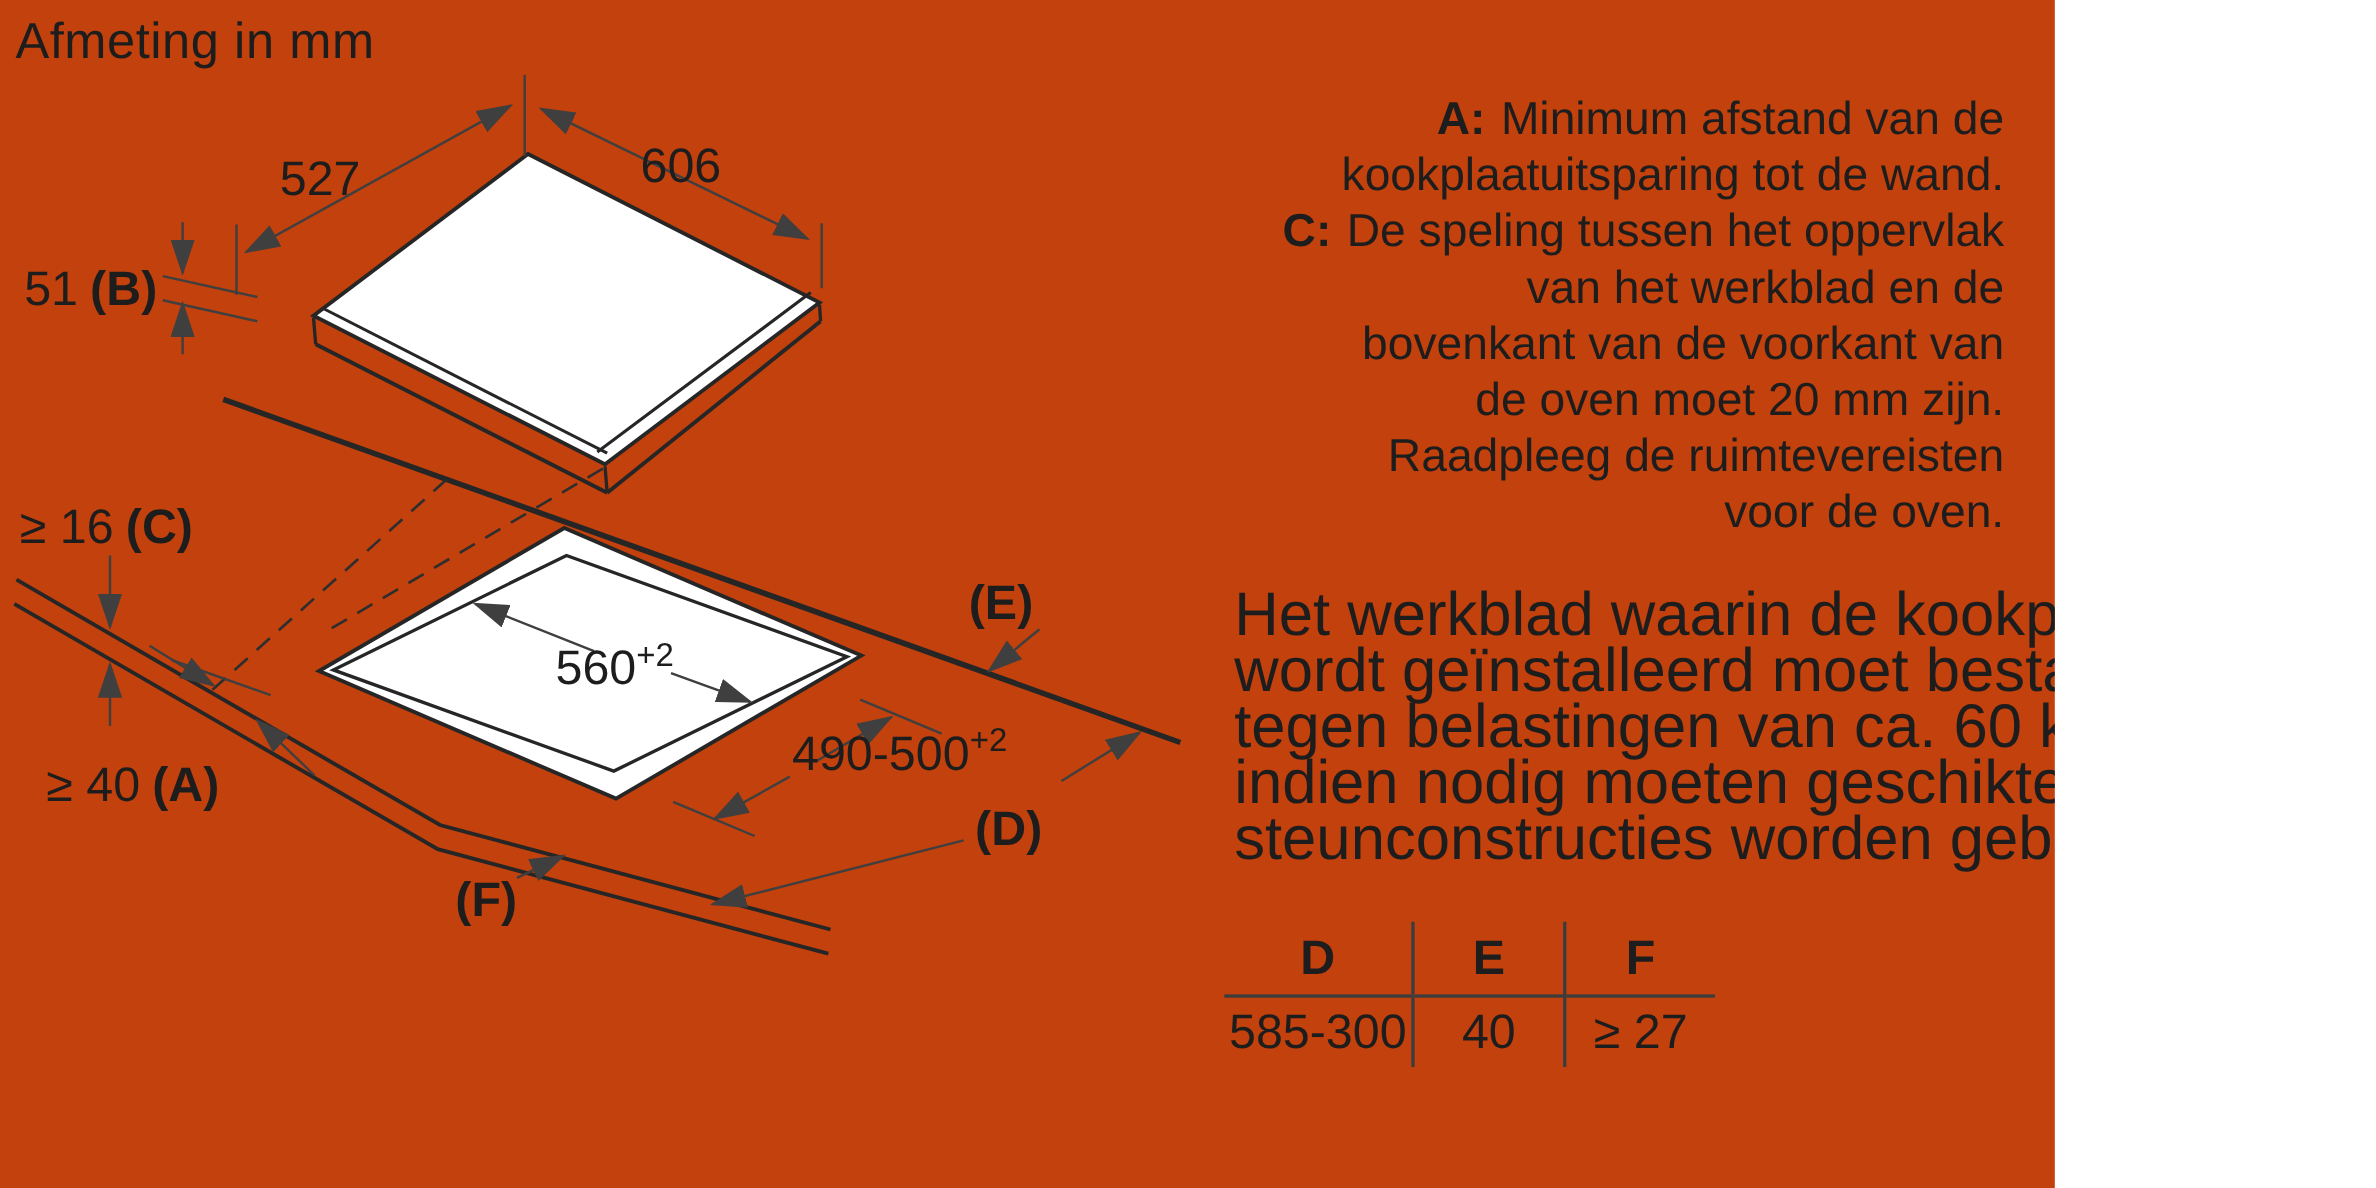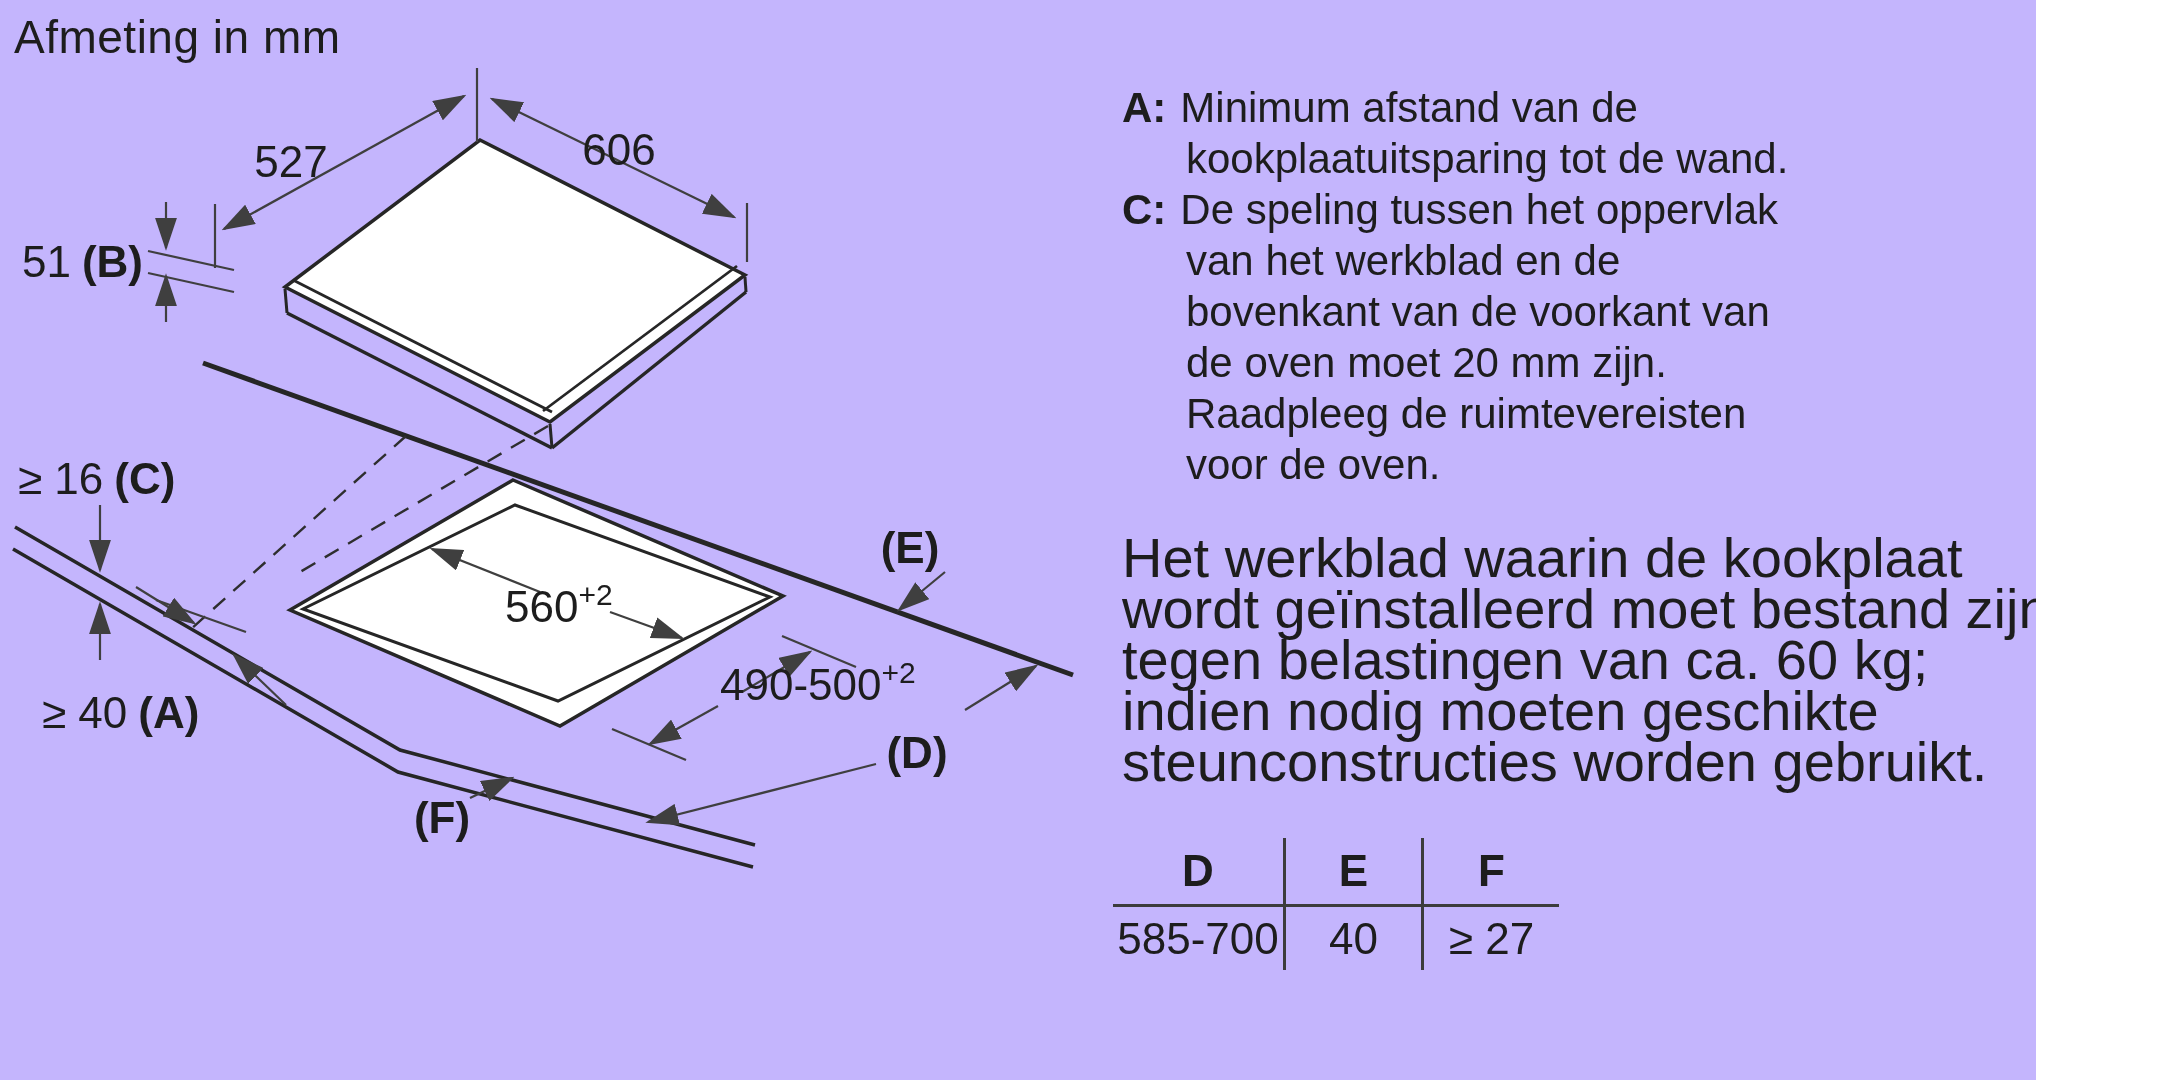--- a/index.html
+++ b/index.html
@@ -1,23 +1,23 @@
 <!DOCTYPE html>
 <html><head>
 <meta charset="utf-8">
 <style>
   html,body{margin:0;padding:0;background:#fff;}
-  .screen{position:relative;width:2036px;height:1080px;background:#c4b5fd;overflow:hidden;
+  .screen{position:relative;width:1868px;height:1080px;background:#c2410c;overflow:hidden;
           font-family:"Liberation Sans",sans-serif;color:#1d1d1d;}
   .title{position:absolute;left:14px;top:10px;font-size:46px;letter-spacing:0.5px;}
   .drawing{position:absolute;left:0;top:0;}
   .drawing text{font-family:"Liberation Sans",sans-serif;font-size:44px;fill:#1d1d1d;}
   .drawing .b{font-weight:700;}
   .legend{position:absolute;left:1122px;top:82px;width:700px;font-size:42px;line-height:51px;}
-  .legend-item{padding-left:64px;text-indent:-64px;}
+  .legend-item{padding-left:64px;text-indent:-64px;text-align:right;}
   .key{font-weight:700;margin-right:14px;}
   .note{position:absolute;left:1122px;top:532px;width:950px;font-size:56px;line-height:51px;}
   .spec-table{position:absolute;left:1113px;top:838px;border-collapse:collapse;
               font-size:44px;text-align:center;table-layout:fixed;}
   .spec-table th{font-weight:700;height:64px;border-bottom:3px solid #3c3c3c;}
   .spec-table td{height:61px;}
   .spec-table .v{border-left:3px solid #3c3c3c;border-right:3px solid #3c3c3c;}
   .spec-table tr.r2 td{border-top:3px solid #3c3c3c;}
   .cd{width:168px;} .ce{width:133px;} .cf{width:133px;}
 </style>
@@ -135,20 +135,20 @@
   <div class="note">Het werkblad waarin de kookplaat wordt geïnstalleerd moet bestand zijn tegen belastingen van ca. 60 kg; indien nodig moeten geschikte steunconstructies worden gebruikt.</div>
 
   <table class="spec-table">
     <tbody>
         <tr>
       <th class="cd">D</th>
       <th class="ce v">E</th>
       <th class="cf">F</th>
     </tr>
     <tr class="r1">
-      <td>585-700</td>
+      <td>585-300</td>
       <td class="v">40</td>
       <td>≥ 27</td>
     </tr>
   </tbody>
     </table>
 
 </div>
 
 </body></html>

